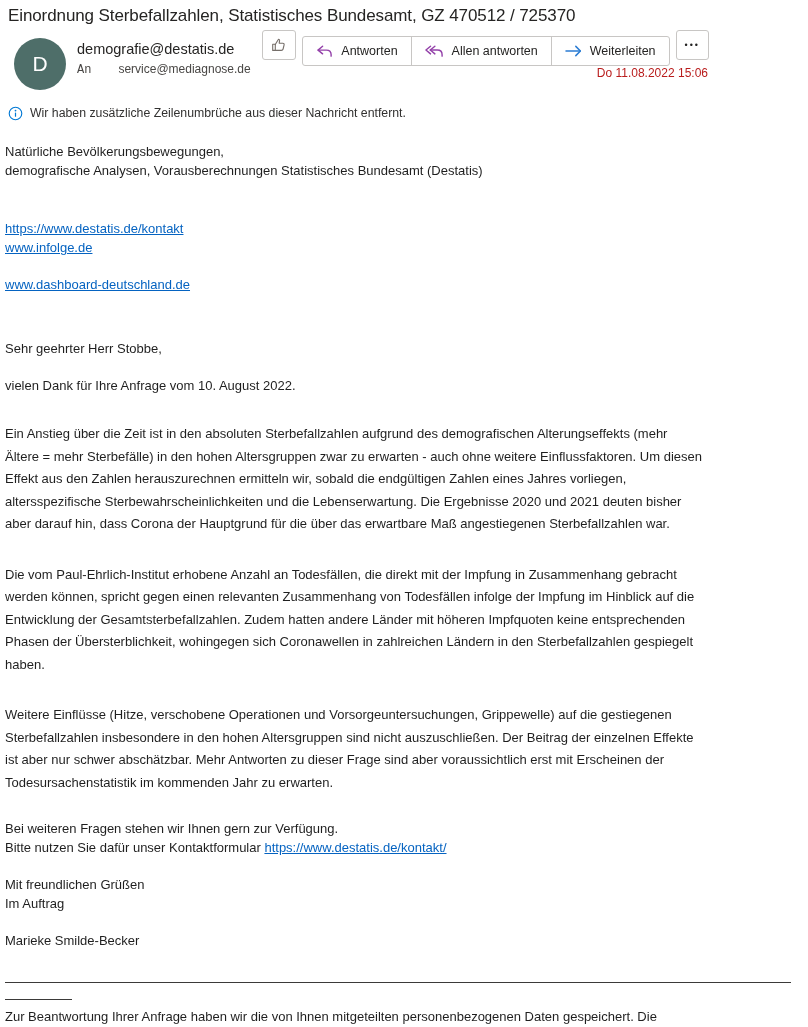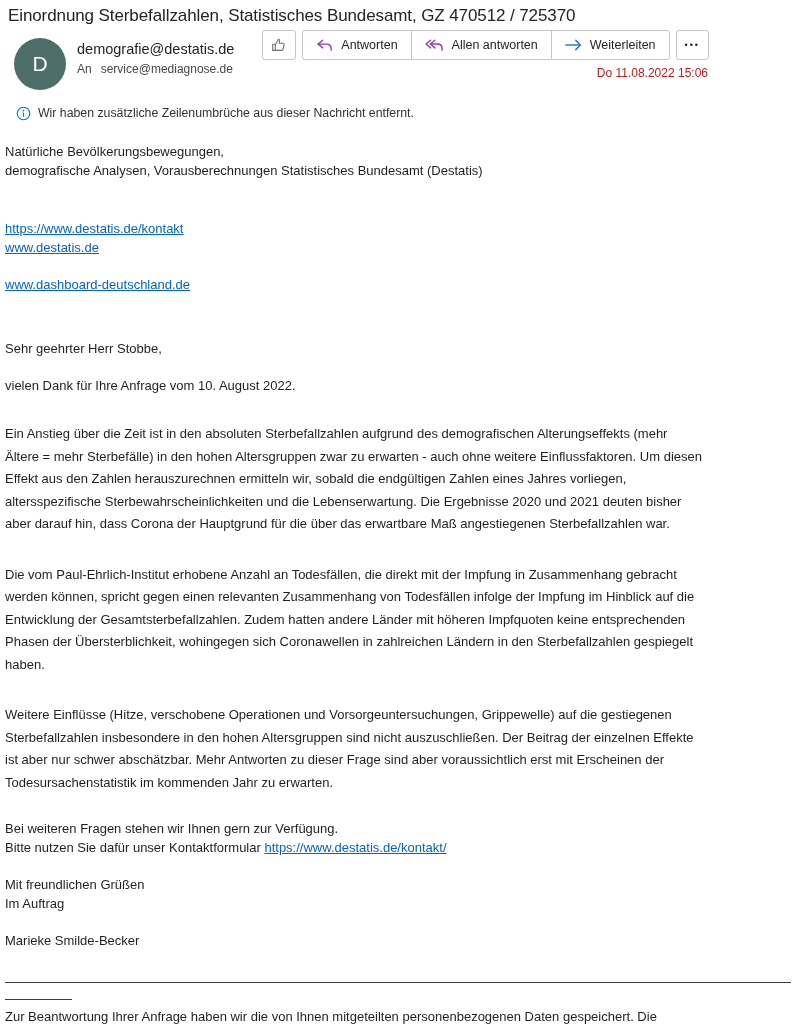--- a/index.html
+++ b/index.html
@@ -21,47 +21,47 @@
   .avatar {
     position:absolute; left:14px; top:12px;
     width:52px; height:52px; border-radius:50%;
     background:#4E6E69; color:#fff;
     display:flex; align-items:center; justify-content:center;
     font-size:21px; cursor:pointer;
   }
   .sender-block { position:absolute; left:77px; top:15px; }
   .sender { font-size:14.5px; color:#252423; cursor:pointer; }
   .recipient { margin-top:5px; font-size:12px; color:#484644; }
-  .recipient .to-label { margin-right:9px; }
+  .recipient .to-label { margin-right:27px;font-family:Liberation Mono, monospace; }
   .recipient .to-addr { cursor:pointer; }
 
   .actions { position:absolute; top:4px; right:7px; display:flex; gap:6px; align-items:flex-start; }
   .btn, .btn-group {
     border:1px solid #c8c6c4; border-radius:3px; background:#fff;
     height:30px; display:flex; align-items:center;
   }
   .btn { padding:0 8px; cursor:pointer; }
-  .btn-group { overflow:hidden; }
+  .btn-group { overflow:hidden;margin-top:6px; }
   .btn-group button {
     border:none; background:transparent; height:100%;
     display:flex; align-items:center; gap:8px;
     padding:0 13px; cursor:pointer;
     font-family:"Liberation Sans", sans-serif;
     font-size:12.5px; color:#252423;
   }
   .btn-group button + button { border-left:1px solid #c8c6c4; }
   .more-dots { font-size:9px; letter-spacing:2px; color:#252423; line-height:1; }
   .date {
     position:absolute; top:40px; right:8px;
     font-size:12px; color:#b91c1c; white-space:nowrap;
   }
 
   .notice {
     display:flex; align-items:center; gap:7px;
-    padding:0 0 0 16px; height:18px; margin-top:-14px;
+    padding:0 0 0 8px; height:18px; margin-top:-14px;
     font-size:12.3px; color:#323130;
   }
   .icon { display:inline-flex; align-items:center; }
 
   
   .mailbody { padding:20px 14px 0 5px; font-size:13px; color:#1f1f1f; }
   .line { line-height:19px; }
   .para { line-height:22.5px; margin-top:28px; }
   a { color:#0563C1; text-decoration:underline; cursor:pointer; }
   .gap-sm { margin-top:18px; }
@@ -148,21 +148,21 @@
       </svg>
     </span>
     <span>Wir haben zusätzliche Zeilenumbrüche aus dieser Nachricht entfernt.</span>
   </div>
 
   <div class="mailbody">
     <div class="line">Natürliche Bevölkerungsbewegungen,</div>
     <div class="line">demografische Analysen, Vorausberechnungen Statistisches Bundesamt (Destatis)</div>
 
     <div class="line gap-lg"><a>https://www.destatis.de/kontakt</a></div>
-    <div class="line"><a>www.destatis.de</a></div>
+    <div class="line"><a>www.infolge.de</a></div>
     <div class="line gap-sm"><a>www.dashboard-deutschland.de</a></div>
 
     <div class="line gap-xl">Sehr geehrter Herr Stobbe,</div>
     <div class="line gap-sm">vielen Dank für Ihre Anfrage vom 10. August 2022.</div>
 
     <p class="para">Ein Anstieg über die Zeit ist in den absoluten Sterbefallzahlen aufgrund des demografischen Alterungseffekts (mehr Ältere = mehr Sterbefälle) in den hohen Altersgruppen zwar zu erwarten - auch ohne weitere Einflussfaktoren. Um diesen Effekt aus den Zahlen herauszurechnen ermitteln wir, sobald die endgültigen Zahlen eines Jahres vorliegen, altersspezifische Sterbewahrscheinlichkeiten und die Lebenserwartung. Die Ergebnisse 2020 und 2021 deuten bisher aber darauf hin, dass Corona der Hauptgrund für die über das erwartbare Maß angestiegenen Sterbefallzahlen war.</p>
     <p class="para">Die vom Paul-Ehrlich-Institut erhobene Anzahl an Todesfällen, die direkt mit der Impfung in Zusammenhang gebracht werden können, spricht gegen einen relevanten Zusammenhang von Todesfällen infolge der Impfung im Hinblick auf die Entwicklung der Gesamtsterbefallzahlen. Zudem hatten andere Länder mit höheren Impfquoten keine entsprechenden Phasen der Übersterblichkeit, wohingegen sich Coronawellen in zahlreichen Ländern in den Sterbefallzahlen gespiegelt haben.</p>
     <p class="para">Weitere Einflüsse (Hitze, verschobene Operationen und Vorsorgeuntersuchungen, Grippewelle) auf die gestiegenen Sterbefallzahlen insbesondere in den hohen Altersgruppen sind nicht auszuschließen. Der Beitrag der einzelnen Effekte ist aber nur schwer abschätzbar. Mehr Antworten zu dieser Frage sind aber voraussichtlich erst mit Erscheinen der Todesursachenstatistik im kommenden Jahr zu erwarten.</p>
 
     <div class="line gap-md">Bei weiteren Fragen stehen wir Ihnen gern zur Verfügung.</div>

